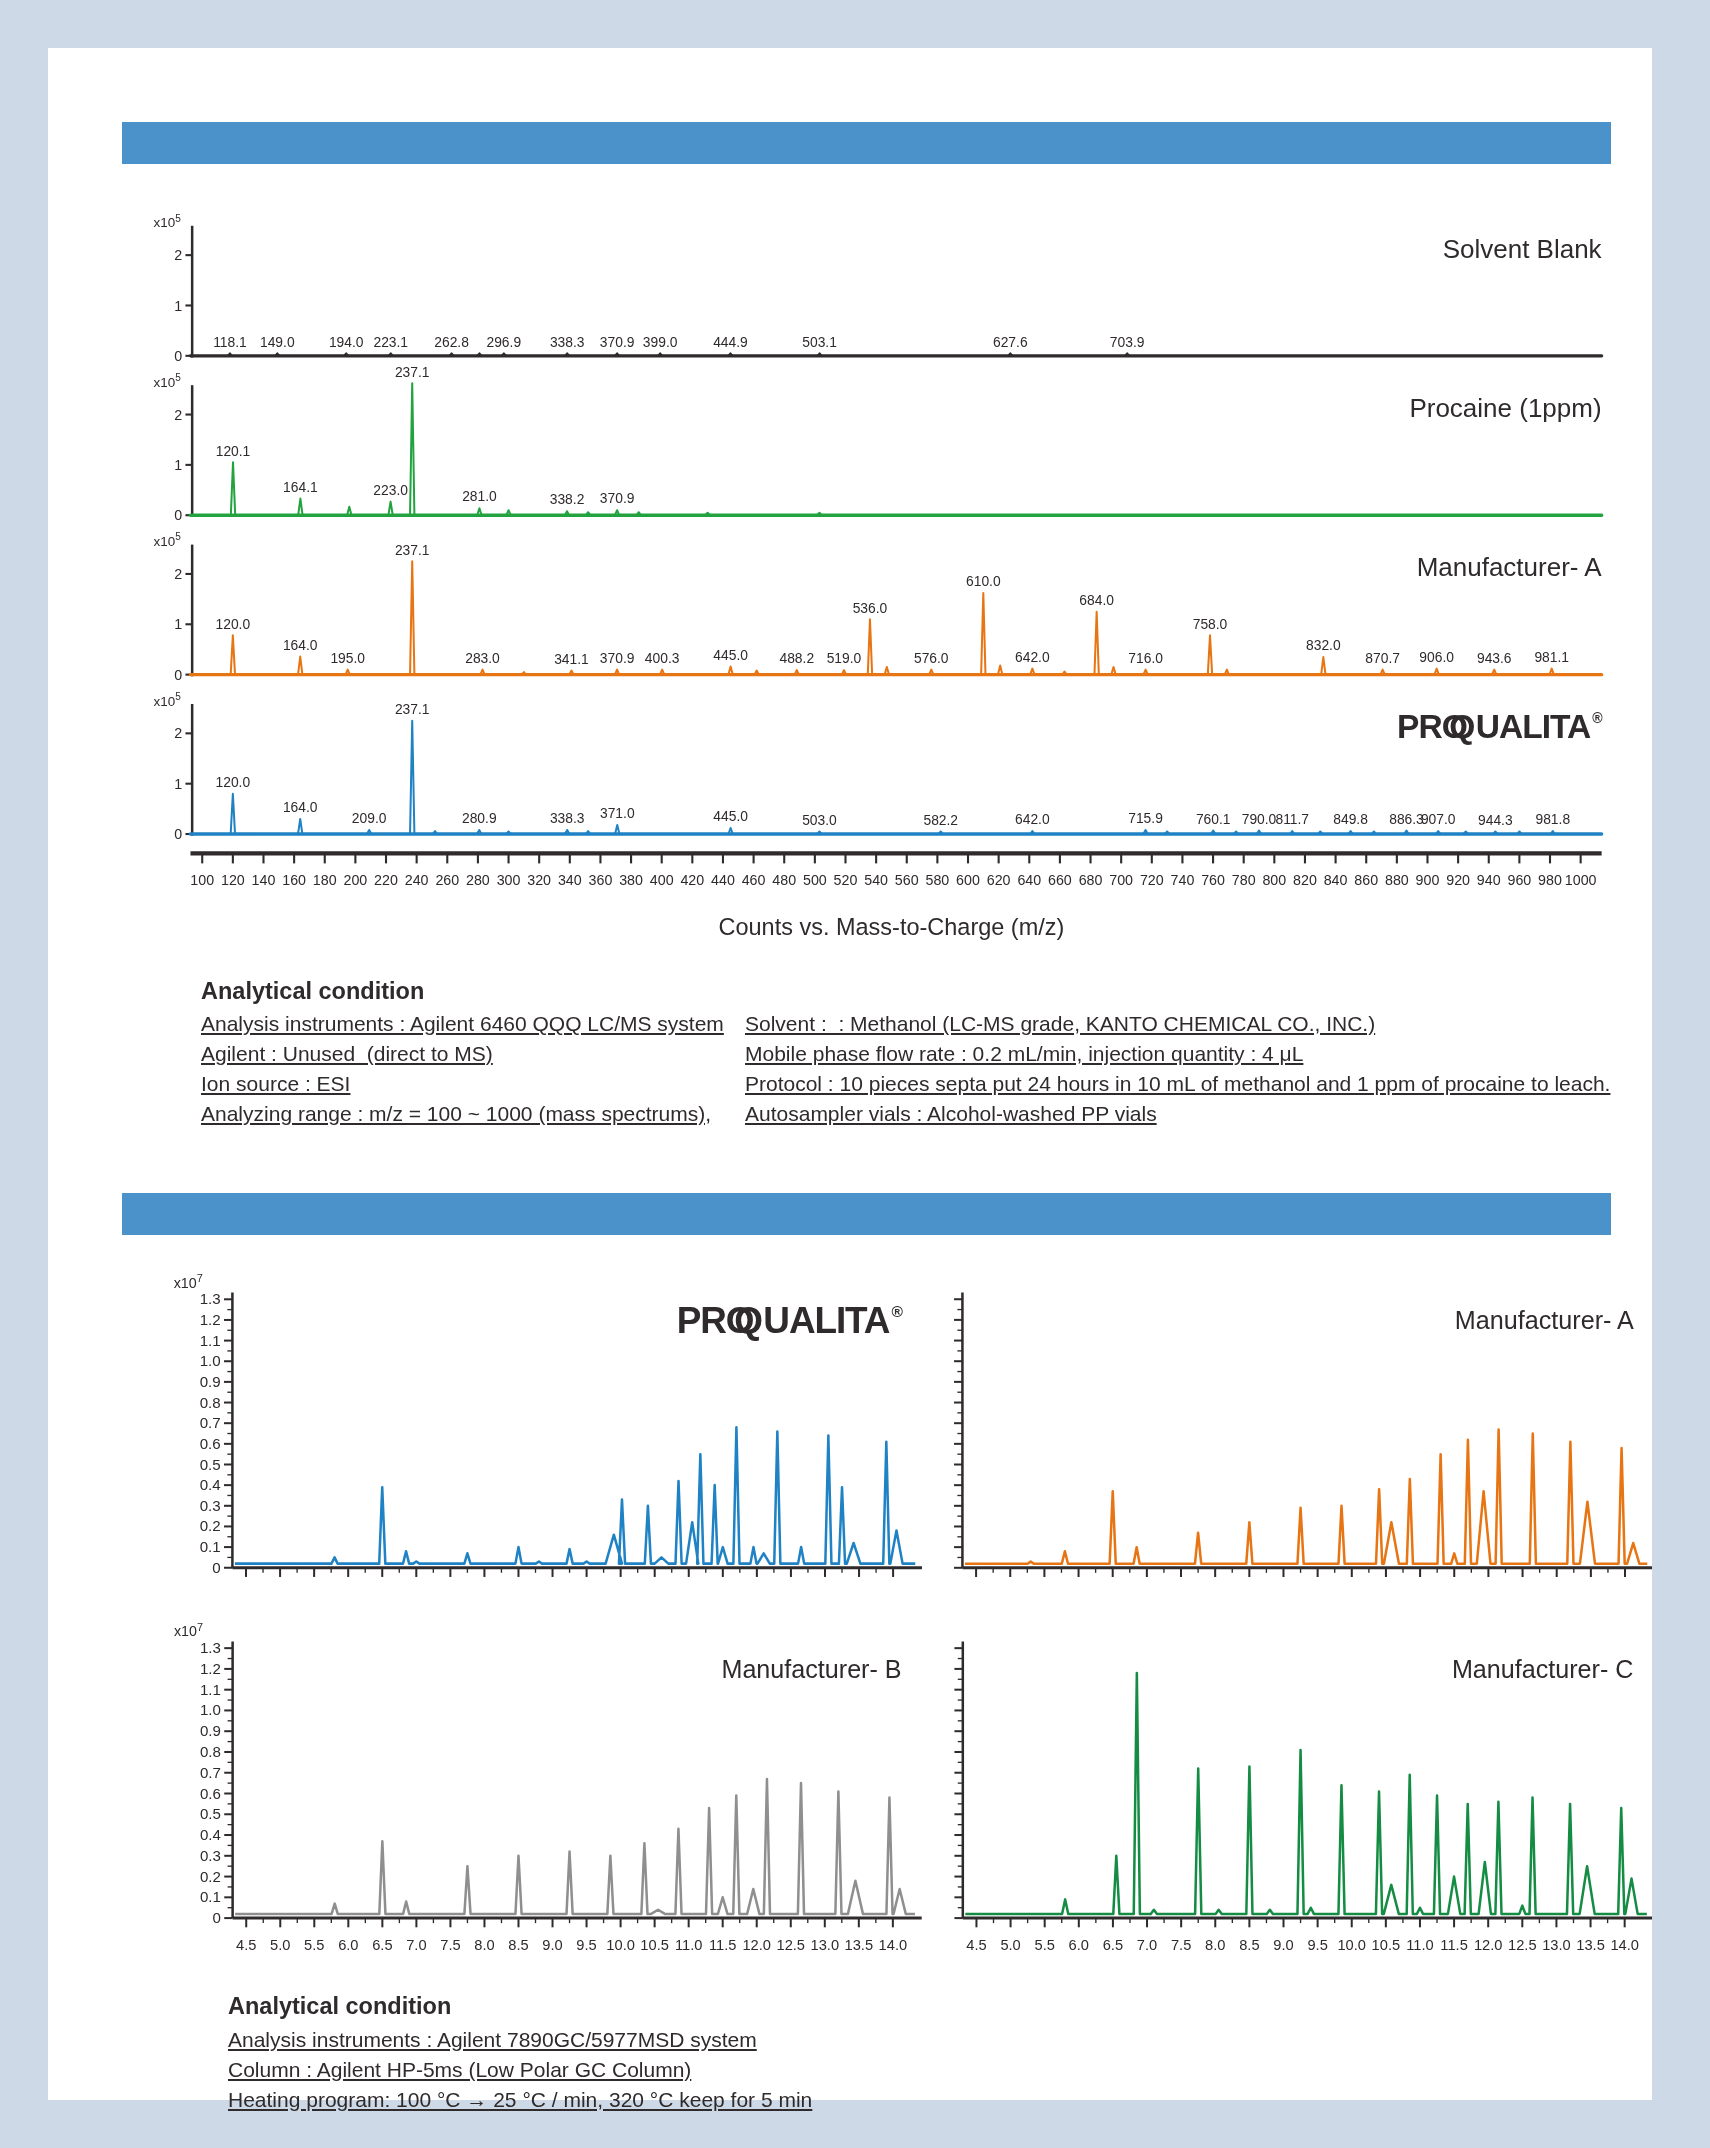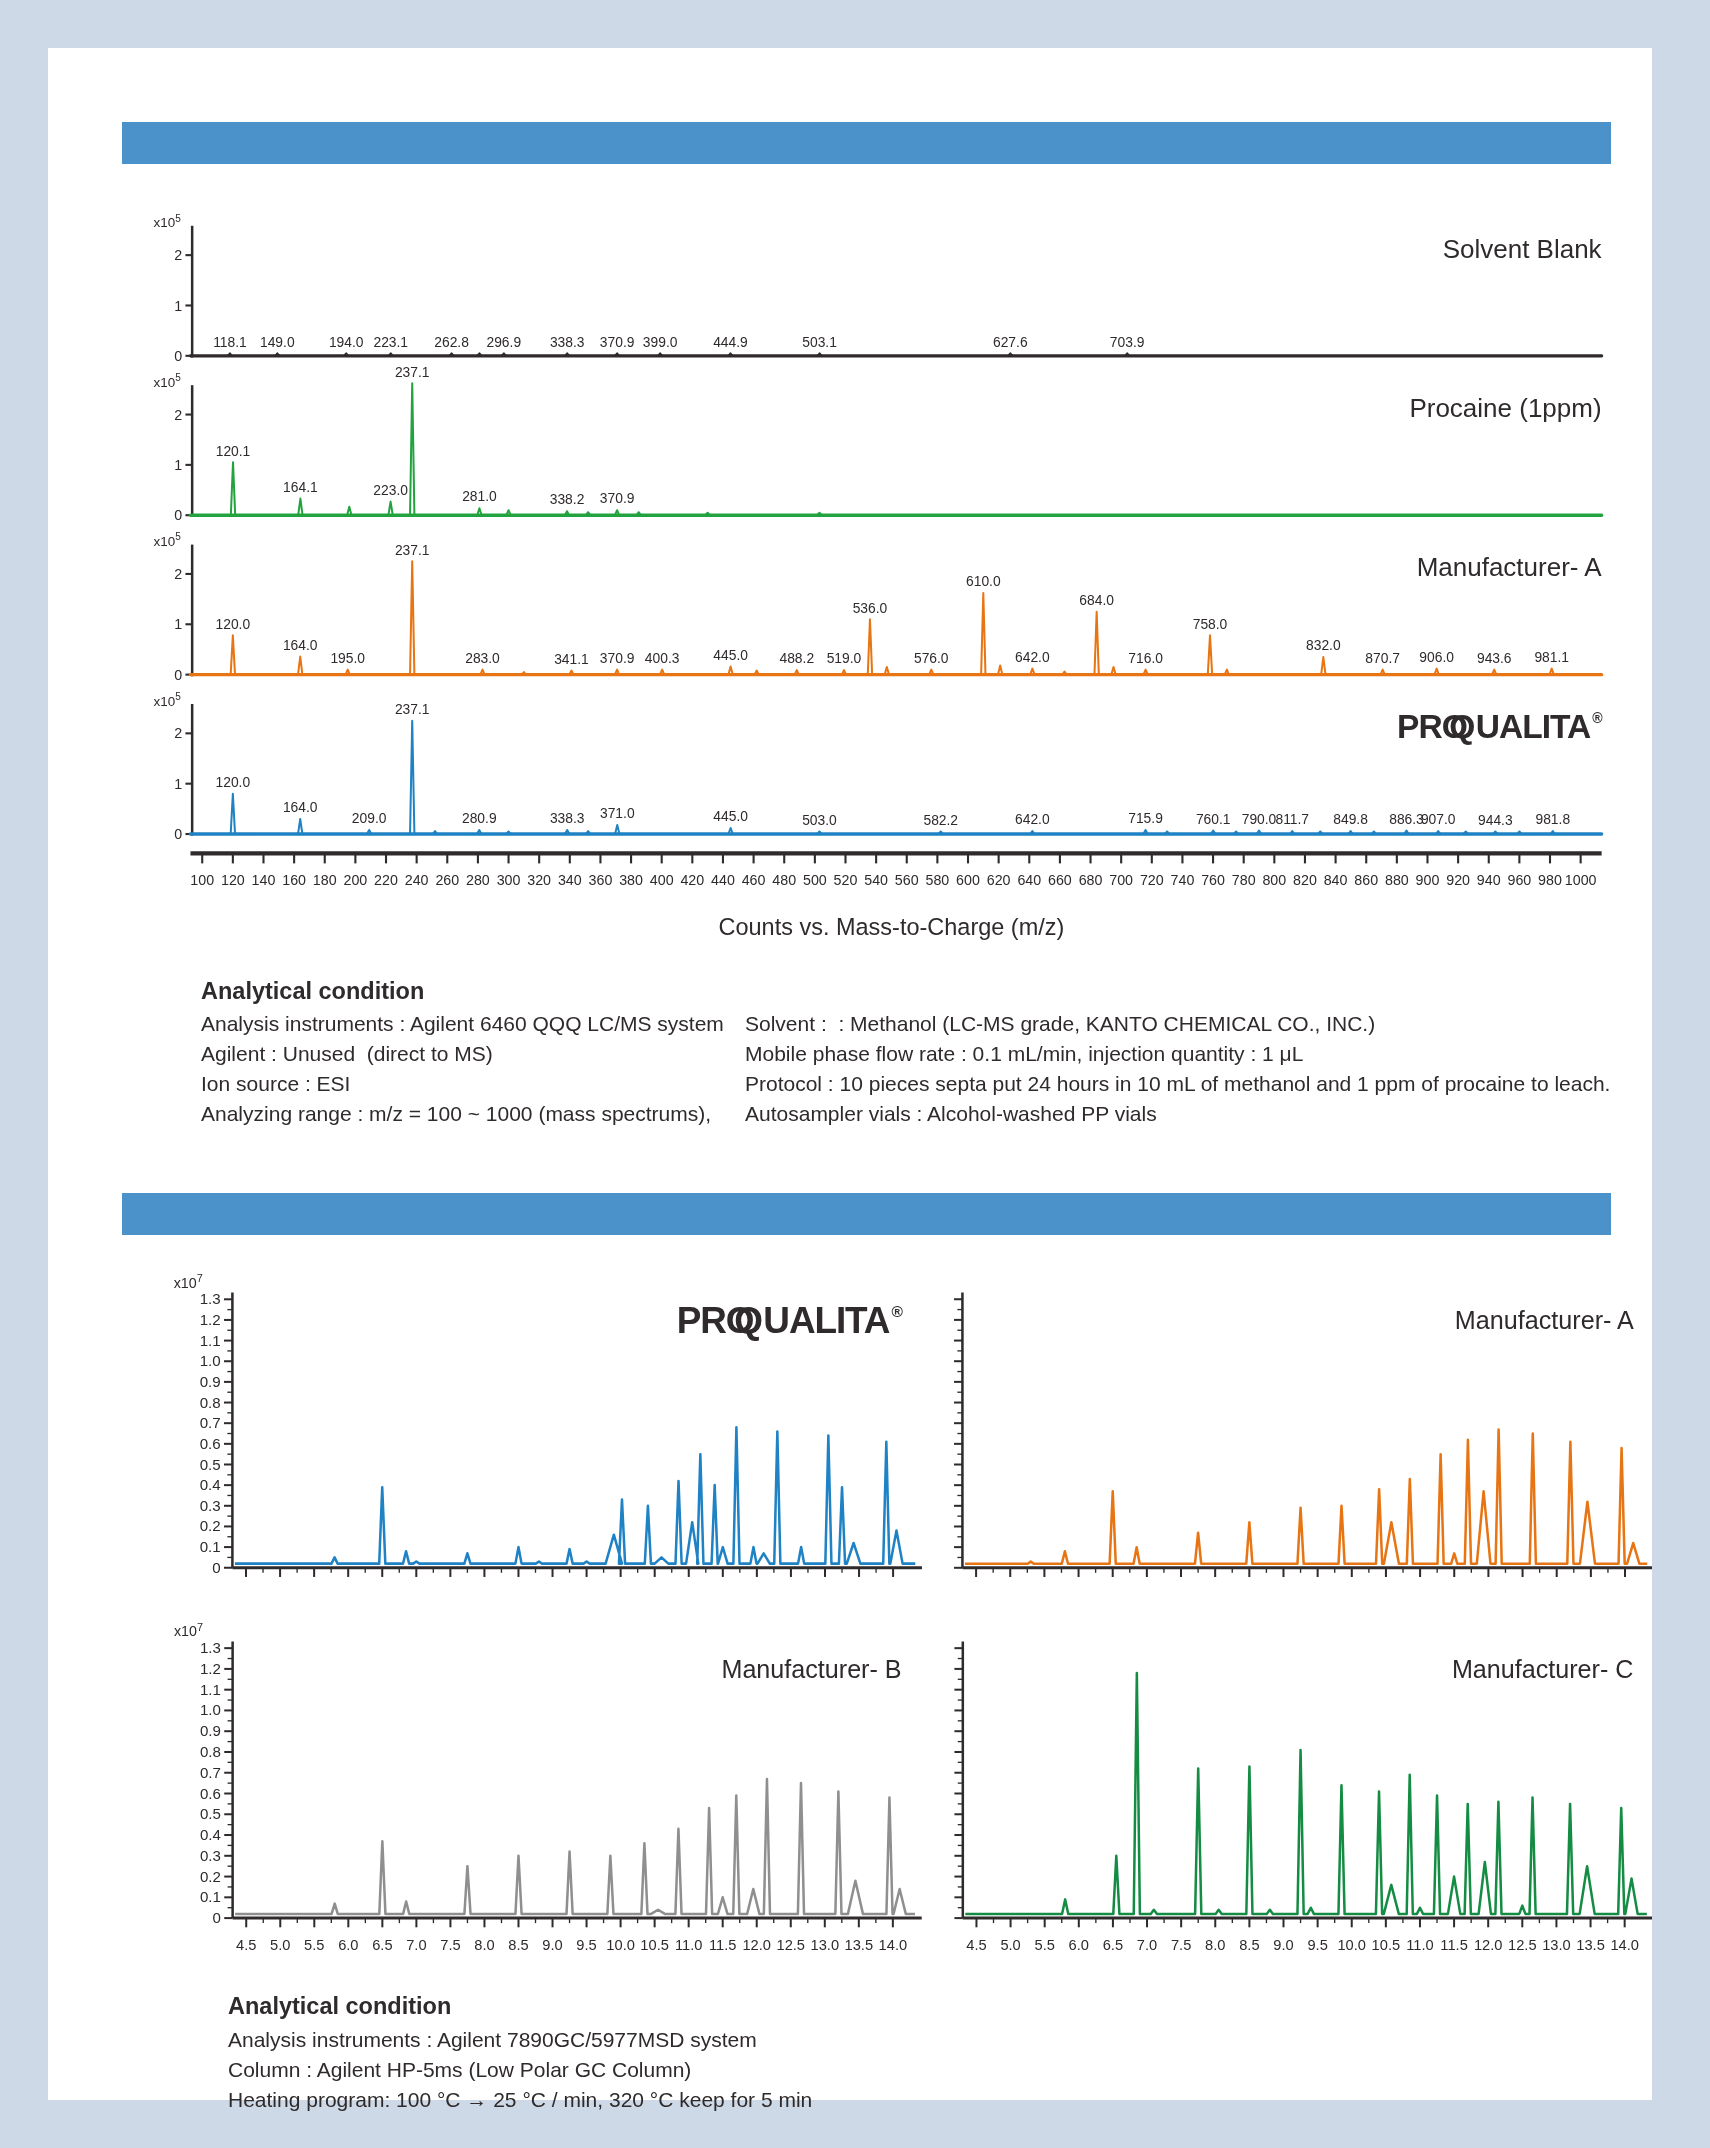--- a/index.html
+++ b/index.html
@@ -9,21 +9,21 @@
   .card{position:absolute;left:48px;top:48px;width:1615px;height:2052px;background:var(--card);}
   .banner{margin:74px 52px 0 74px;height:42px;background:var(--banner);color:#ffffff;
           font-weight:bold;font-size:26px;line-height:42px;padding-left:32px;letter-spacing:0.3px;white-space:pre;}
   .banner.second{margin-top:64px;}
   .lcms-holder{margin:45px 0 0 102px;}
   .cond{margin:18.5px 0 0 153px;font-size:21px;line-height:30px;}
   .cond .cond-title{font-size:23.5px;font-weight:bold;margin:0 0 3.4px 0;}
   .cond-cols{display:flex;}
   .cond-col-left{width:544px;flex:none;}
   .cond-col-right{flex:1;padding-right:43px;}
-  .cond-line{white-space:pre-wrap;}
+  .cond-line{white-space:pre-wrap;text-decoration:underline;}
   .cond.gc{margin-left:180px;margin-top:28.5px;}
   .cond.gc .cond-col-left{width:631px;}
   .gc-grid{display:grid;grid-template-columns:755px 710px;column-gap:22px;row-gap:32px;margin:39px 0 0 124px;}
   .gc-cell{position:relative;}
   svg text{font-family:"Liberation Sans","DejaVu Sans",sans-serif;}
 </style>
 </head>
 <body>
 
 <div class="page">
@@ -333,21 +333,21 @@
       <div class="cond-title">Analytical condition</div>
       <div class="cond-cols">
         <div class="cond-col-left">
           <div class="cond-line">Analysis instruments : Agilent 6460 QQQ LC/MS system</div>
           <div class="cond-line">Agilent : Unused  (direct to MS)</div>
           <div class="cond-line">Ion source : ESI</div>
           <div class="cond-line">Analyzing range : m/z = 100 ~ 1000 (mass spectrums),</div>
         </div>
         <div class="cond-col-right">
           <div class="cond-line">Solvent :  : Methanol (LC-MS grade, KANTO CHEMICAL CO., INC.)</div>
-          <div class="cond-line">Mobile phase flow rate : 0.1 mL/min, injection quantity : 1 μL</div>
+          <div class="cond-line">Mobile phase flow rate : 0.2 mL/min, injection quantity : 4 μL</div>
           <div class="cond-line">Protocol : 10 pieces septa put 24 hours in 10 mL of methanol and 1 ppm of procaine to leach.</div>
           <div class="cond-line">Autosampler vials : Alcohol-washed PP vials</div>
         </div>
       </div>
     </div>
 
     <div class="banner second">
       <span>Analysis Test  ②GC-MS Chromatogram</span>
     </div>
 

